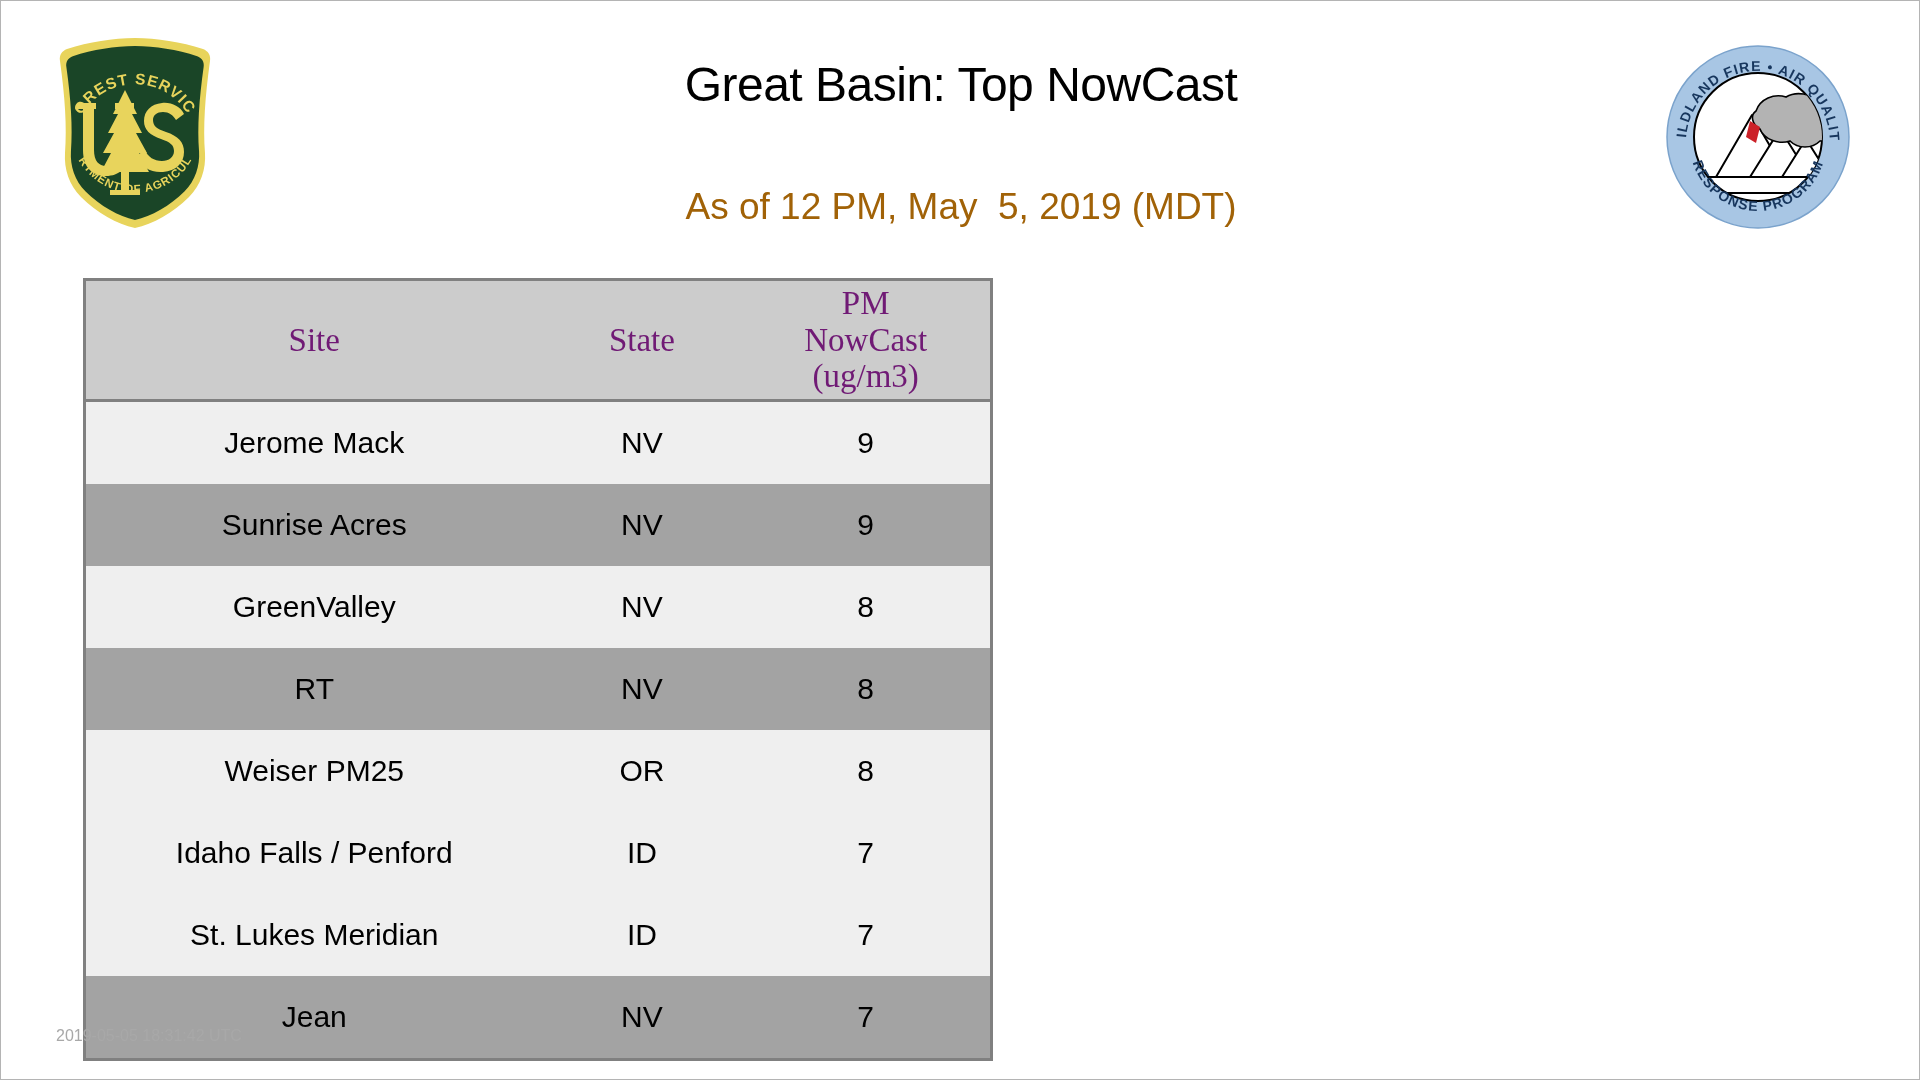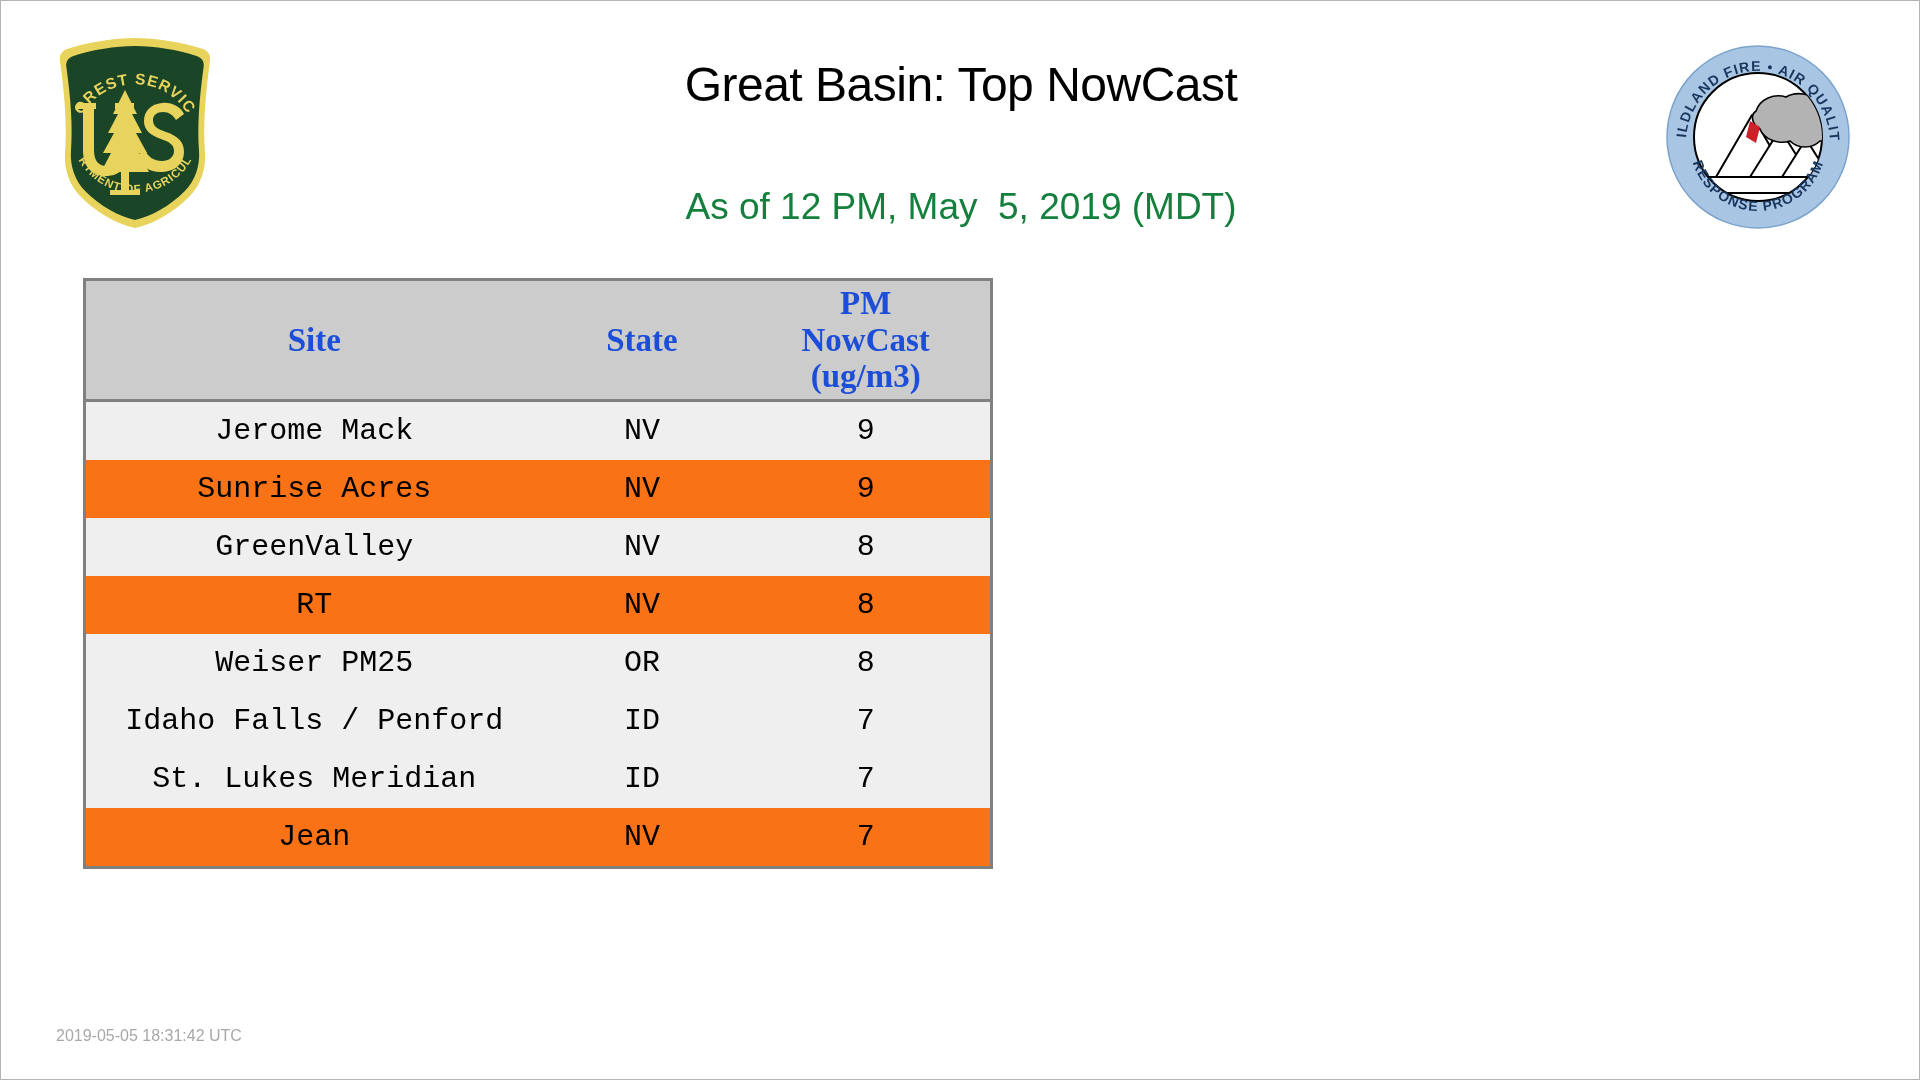--- a/index.html
+++ b/index.html
@@ -54,21 +54,21 @@
   #subtitle {
     position: absolute;
     left: 300px;
     top: 185px;
     width: 1320px;
     text-align: center;
     font-family: "Liberation Sans Narrow", "Liberation Sans", sans-serif;
     font-stretch: condensed;
     font-size: 37px;
     font-weight: 400;
-    color: #15803d;
+    color: #a16207;
     white-space: pre;
   }
 
   
   #nowcast-table {
     position: absolute;
     left: 82px;
     top: 277px;
     width: 910px;
     border: 3px solid #808080;
@@ -83,44 +83,44 @@
   }
   #nowcast-table col.c-site  { width: 50.5%; }
   #nowcast-table col.c-state { width: 22.0%; }
   #nowcast-table col.c-pm    { width: 27.5%; }
 
   thead tr {
     background: #cccccc;
   }
   thead th {
     font-family: "Liberation Serif", serif;
-    font-weight: bold;
+    font-weight: normal;
     font-size: 33px;
-    color: #1d4ed8;
+    color: #701a75;
     text-align: center;
     vertical-align: middle;
     padding: 0;
     height: 118px;
     border-bottom: 3px solid #808080;
     line-height: 1.12;
     white-space: pre-line;
   }
   tbody td {
-    font-family: Liberation Mono, monospace;
+    font-family: Liberation Sans, sans-serif;
     font-weight: 400;
     font-size: 30px;
     color: #000000;
     text-align: center;
     vertical-align: middle;
     height: 58px;
-    padding: 0;
+    padding: 12px;
     border: none;
   }
   tbody tr.odd  { background: #efefef; }
-  tbody tr.even { background: #f97316; }
+  tbody tr.even { background: #a3a3a3; }
 
   
   #footer-timestamp {
     position: absolute;
     left: 55px;
     top: 1026px;
     font-family: "Liberation Sans", sans-serif;
     font-size: 16px;
     color: #a8a8a8;
     white-space: pre;

